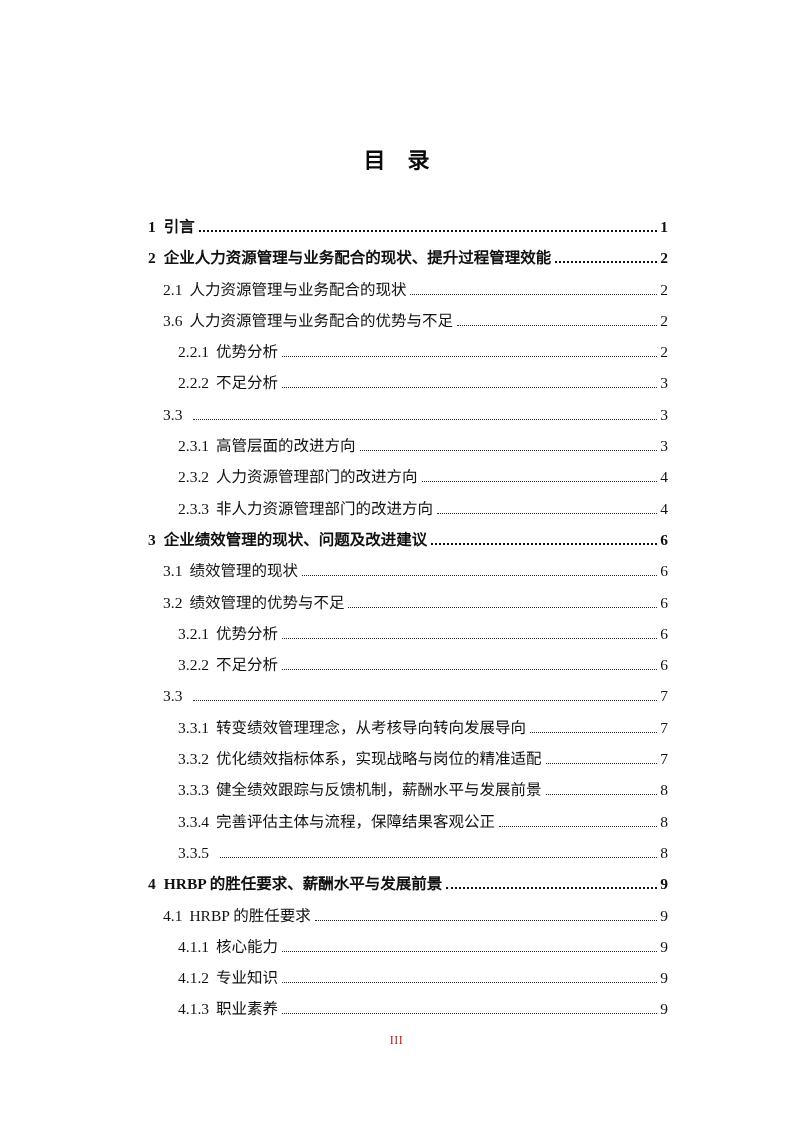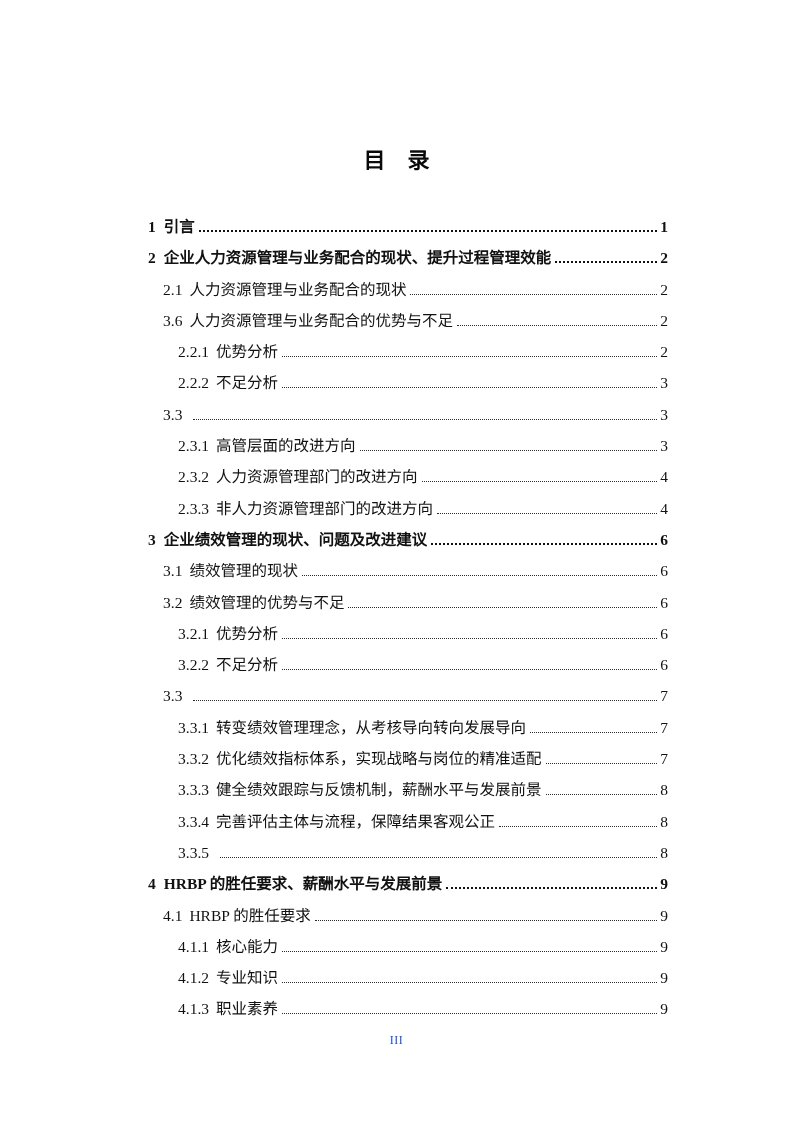--- a/index.html
+++ b/index.html
@@ -63,21 +63,21 @@
     flex: 0 0 auto;
     text-align: right;
   }
   .footer {
     position: absolute;
     left: 0;
     right: 0;
     top: 1033px;
     text-align: center;
     font-size: 12px;
-    color: #1d4ed8;
+    color: #b91c1c;
     letter-spacing: 0.5px;
   }
 </style>
 </head>
 <body>
 
 <div class="page">
   <h1 class="title">目　录</h1>
 
   <div class="toc" id="toc">

